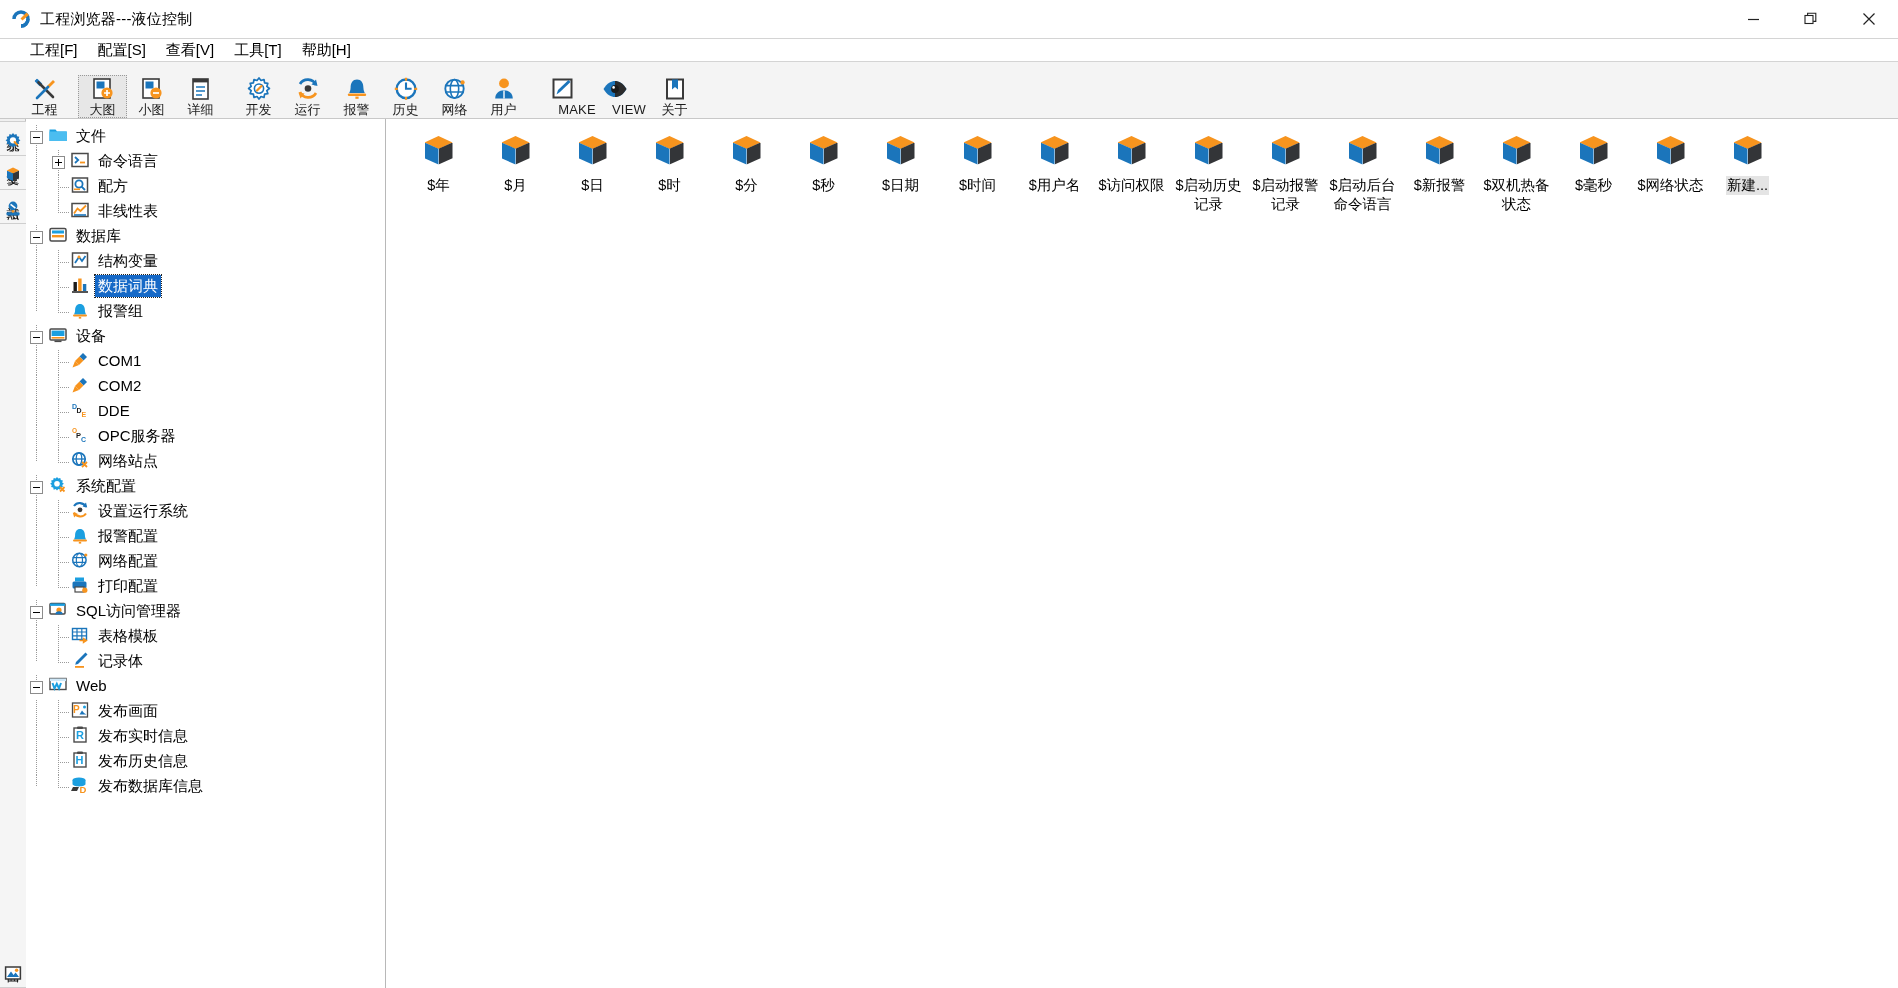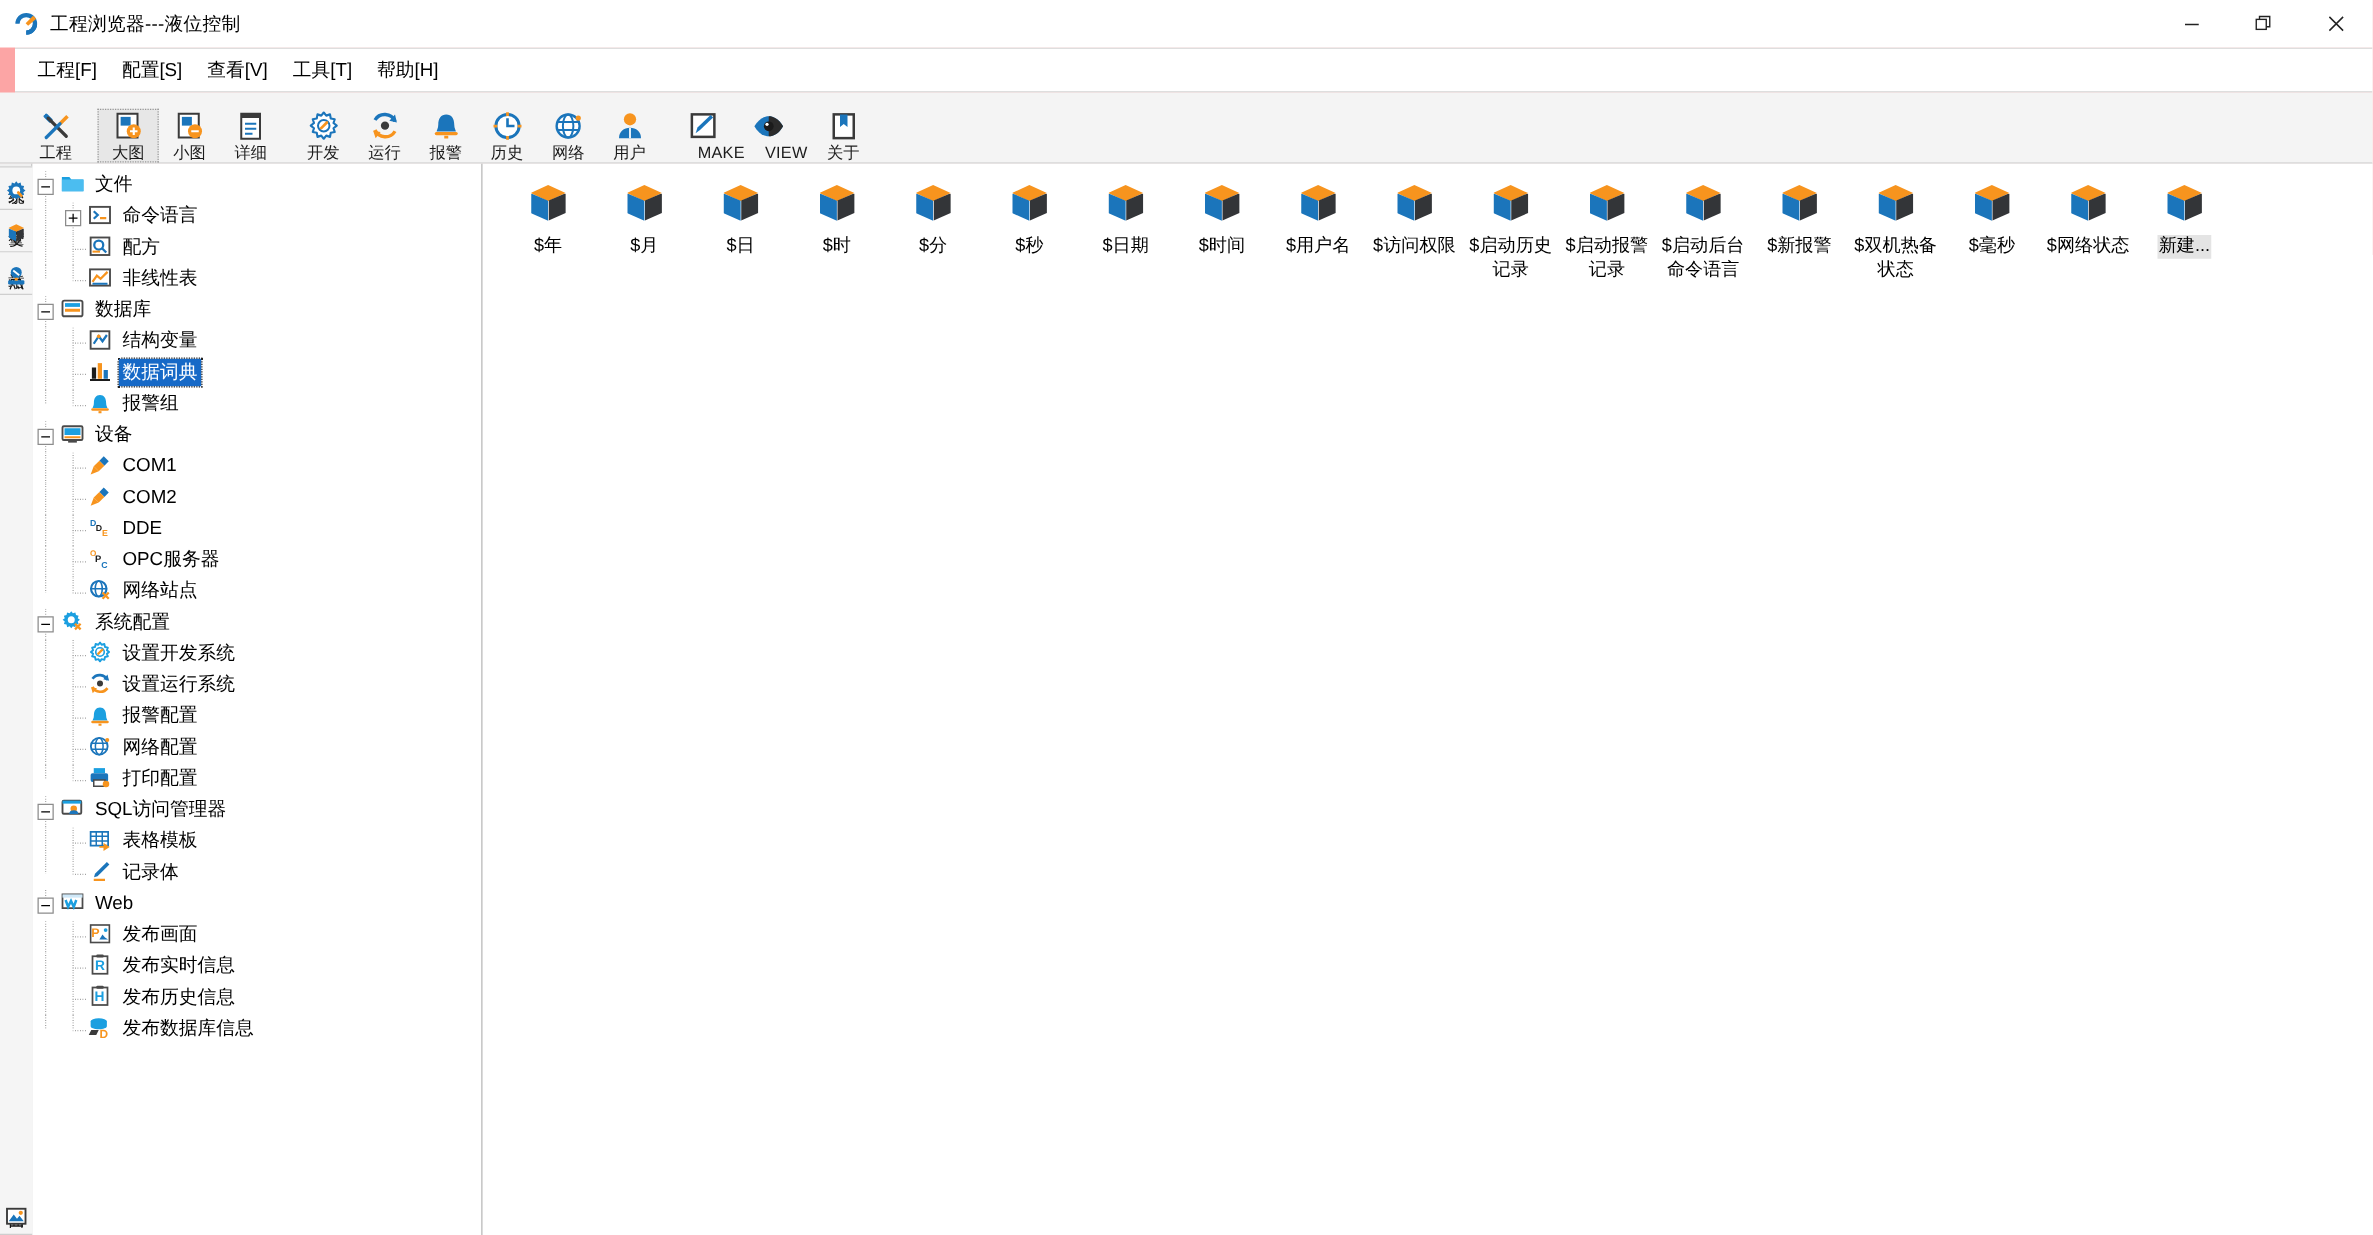--- a/index.html
+++ b/index.html
@@ -6,21 +6,21 @@
   html, body {
     margin: 0; padding: 0;
     width: 1898px; height: 988px;
     overflow: hidden;
     background: #ffffff;
     font-family: "Liberation Sans", "DejaVu Sans", sans-serif;
   }
   .app {
     width: 1898px; height: 988px;
     display: flex; flex-direction: column;
-    background: #fca5a5;
+    background: #a16207;
     position: relative;
   }
 
   
   .titlebar {
     height: 38px;
     display: flex; align-items: center;
     background: #ffffff;
     flex: none;
     position: relative;
@@ -39,28 +39,27 @@
     position: absolute; right: 0; top: 0;
     height: 38px; display: flex; align-items: stretch;
   }
   .win-btn {
     width: 58px; display: flex; align-items: center; justify-content: center;
     font-size: 17px; color: #222; font-family: "DejaVu Sans", sans-serif;
   }
 
   
   .menubar {
-    height: 36px;
+    height: 24px;
     display: flex; align-items: center;
     background: #ffffff;
     border-top: 1px solid #d4d4d4;
     border-bottom: 1px solid #d4d4d4;
-    padding-left: 8px;
+    padding-left: 20px;
     flex: none;
-    margin-left: 12px;
   }
   .menu-item {
     font-size: 15px; color: #000;
     padding: 3px 10px;
     white-space: nowrap;
   }
 
   
   .toolbar {
     height: 57px;
@@ -735,37 +734,20 @@
           <span class="tico">
             <svg width="20" height="20" viewBox="0 0 20 20">
                 <path d="M9 2 10.3 3.6 12.3 2.9 12.8 5 14.9 5.5 14.2 7.5 15.9 8.8 14.2 10.1 14.9 12.1 12.8 12.6 12.3 14.7 10.3 14 9 15.6 7.7 14 5.7 14.7 5.2 12.6 3.1 12.1 3.8 10.1 2.1 8.8 3.8 7.5 3.1 5.5 5.2 5 5.7 2.9 7.7 3.6Z" fill="#1b9fe0"></path>
                 <circle cx="9" cy="8.8" r="2.8" fill="#fff"></circle>
                 <path d="M12 12 L16.5 16.5 M16.5 12 L12 16.5" stroke="#f7941e" stroke-width="1.8"></path>
               </svg>
           </span>
           <span class="tlbl">系统配置</span>
         </div>
 
-        <div class="tnode">
-          <span class="twig">
-              <span class="guide"></span>
-            </span>
-          <span class="twig">
-              <span class="guide"></span>
-              <span class="elbow"></span>
-            </span>
-          <span class="tico">
-            <svg width="20" height="20" viewBox="0 0 20 20">
-                <path d="M10 2 11.3 3.8 13.5 3.2 14 5.6 16.3 6.1 15.5 8.2 17.3 9.6 15.5 11 16.3 13.1 14 13.6 13.5 15.9 11.3 15.3 10 17.1 8.7 15.3 6.5 15.9 6 13.6 3.7 13.1 4.5 11 2.7 9.6 4.5 8.2 3.7 6.1 6 5.6 6.5 3.2 8.7 3.8Z" fill="none" stroke="#1b9fe0" stroke-width="1.5" stroke-linejoin="round"></path>
-                <circle cx="10" cy="9.6" r="3.4" fill="#fff" stroke="#1b9fe0" stroke-width="1.3"></circle>
-                <path d="M8.6 11 11.8 7.8" stroke="#f7941e" stroke-width="1.9" stroke-linecap="round"></path>
-              </svg>
-          </span>
-          <span class="tlbl">设置开发系统</span>
-        </div>
 
         <div class="tnode">
           <span class="twig">
               <span class="guide"></span>
             </span>
           <span class="twig">
               <span class="guide"></span>
               <span class="elbow"></span>
             </span>
           <span class="tico">

